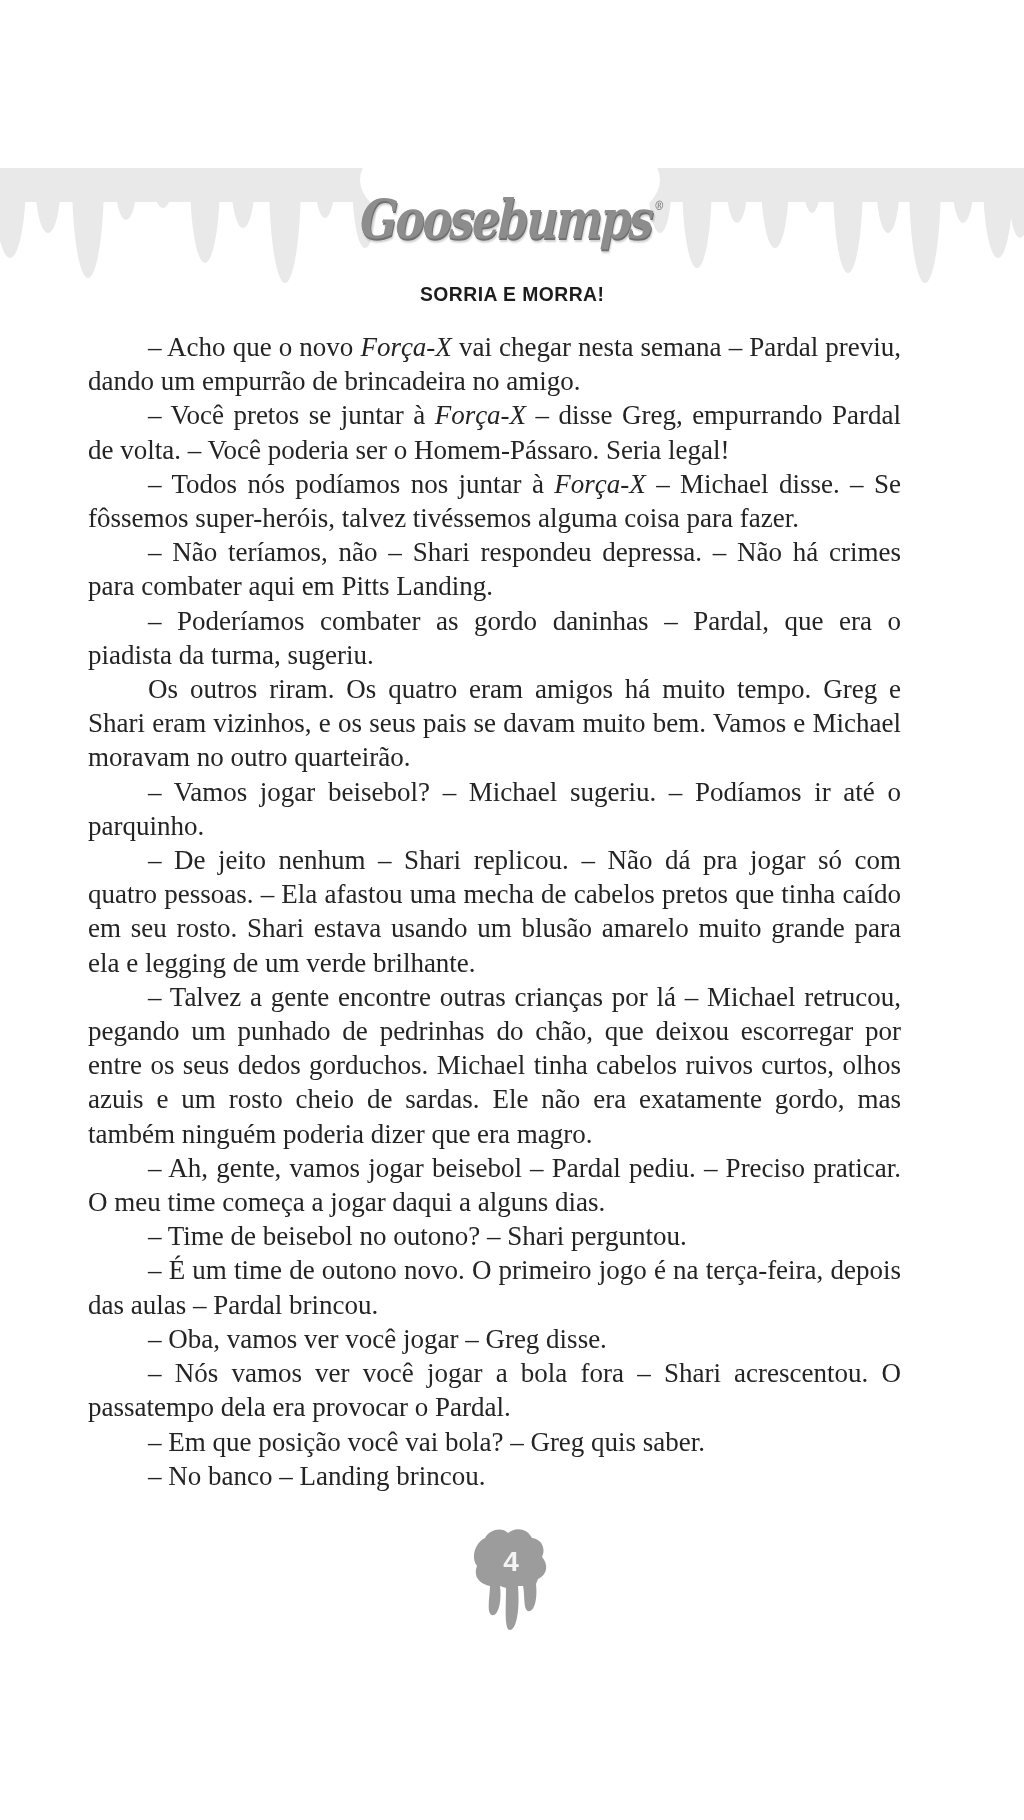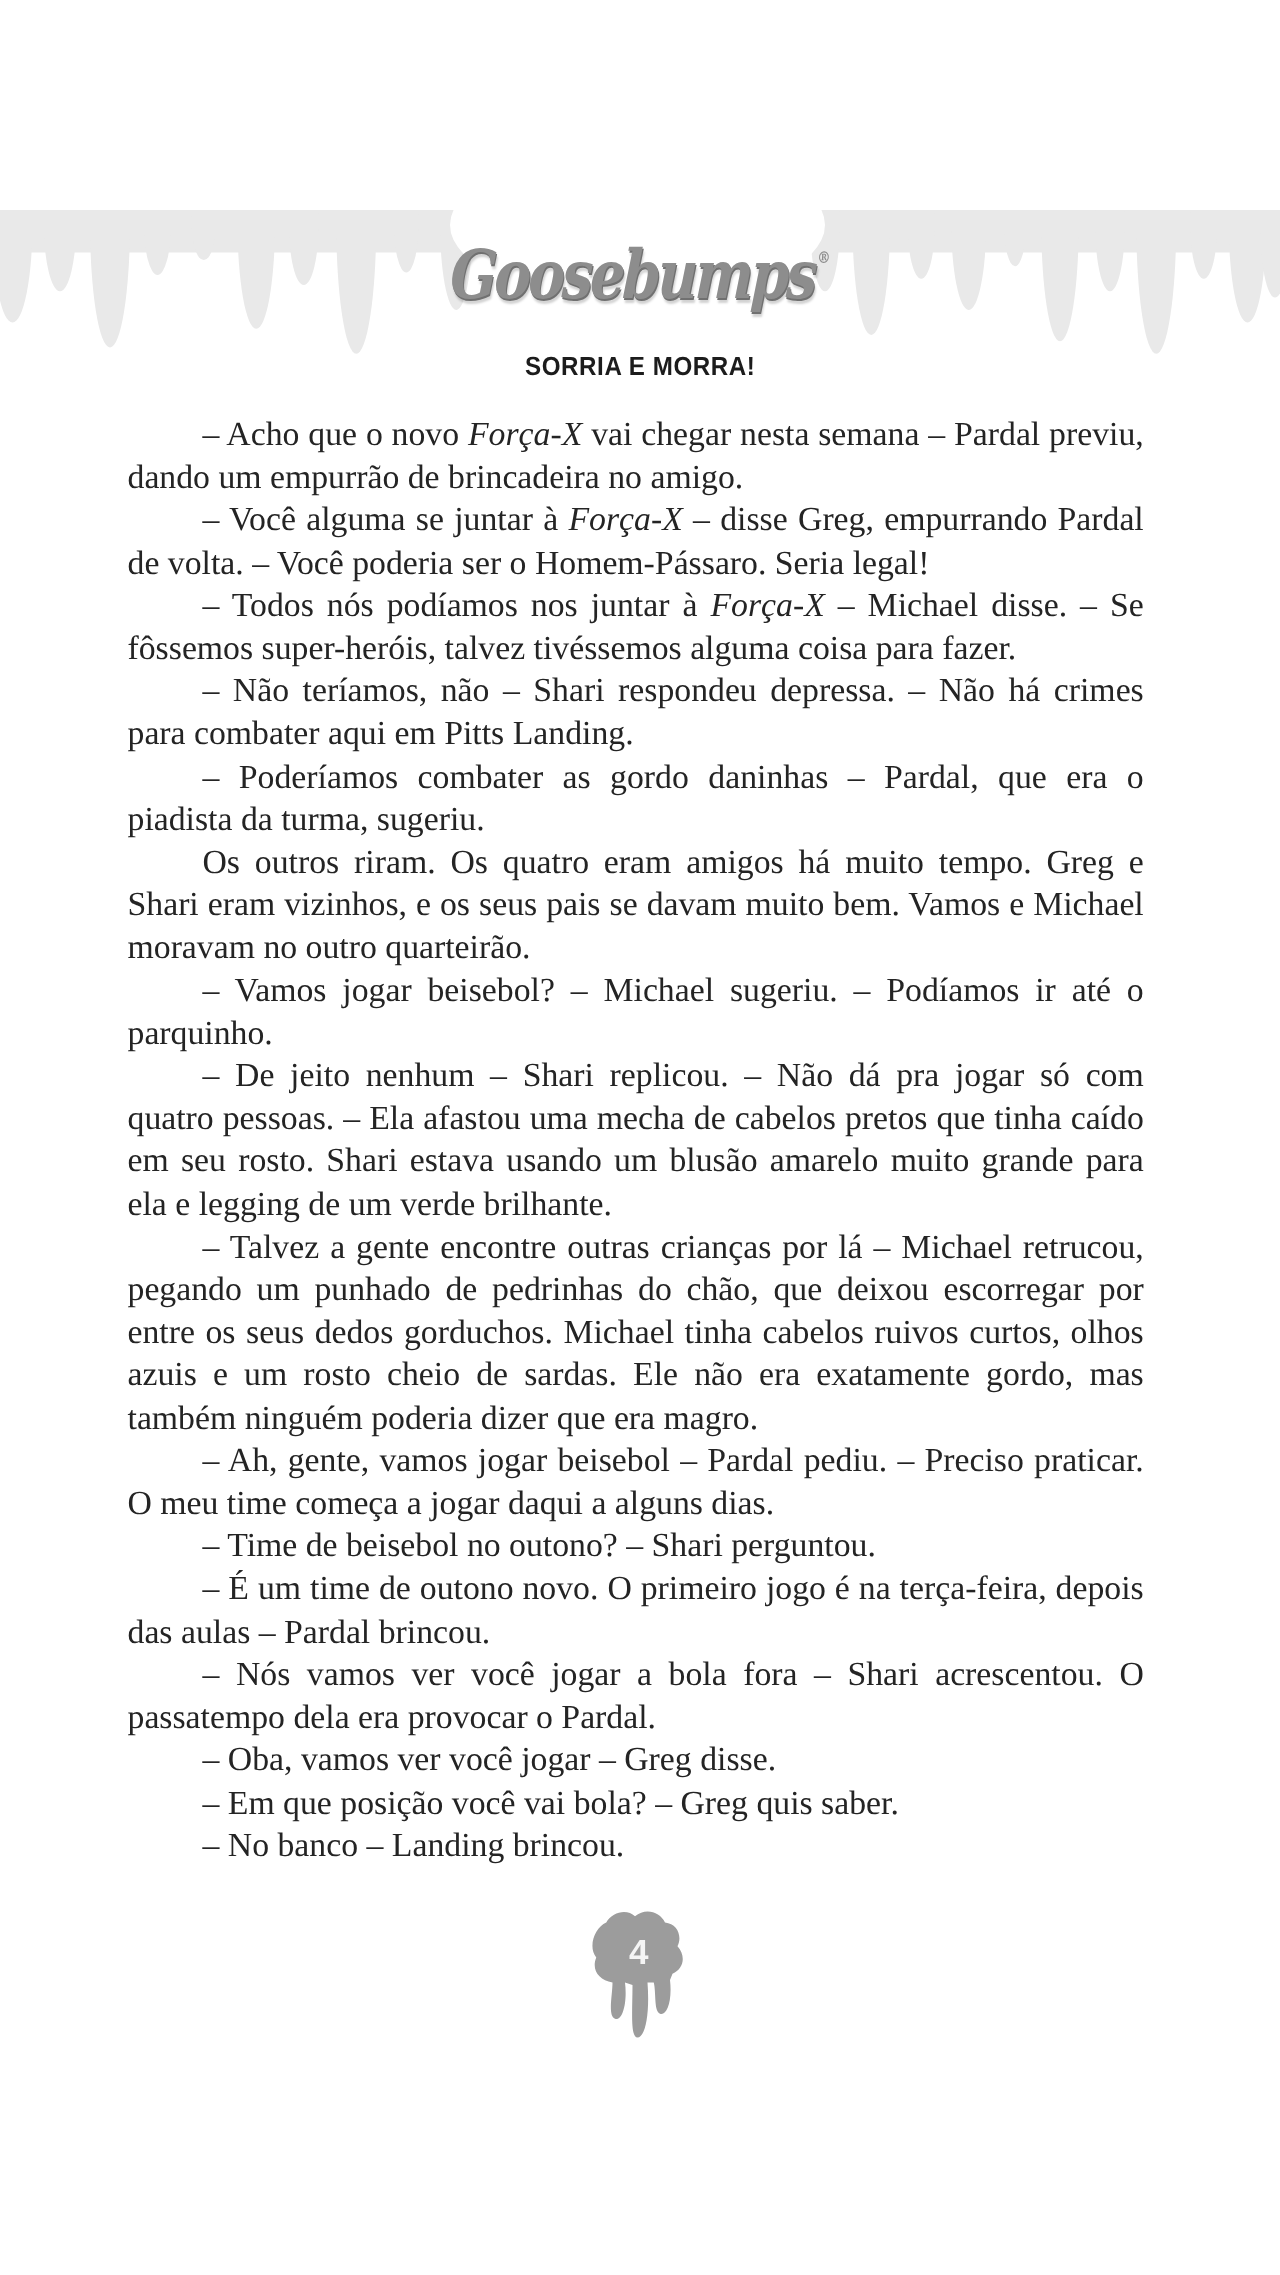--- a/index.html
+++ b/index.html
@@ -48,21 +48,21 @@
   }
   .title-text{
     display:inline-block;
     font-family:"Liberation Sans", sans-serif;
     font-weight:bold;font-size:21px;letter-spacing:0.5px;
     color:var(--title);
     transform:scaleX(0.92);
     white-space:nowrap;
   }
   .page-text{
-    position:absolute;top:330px;left:102px;width:813px;
+    position:absolute;top:330px;left:88px;width:813px;
     font-size:27px;line-height:34.2px;
     color:var(--body_text);
     text-align:justify;
   }
   .para{margin:0;text-indent:60px;}
   .ital{font-style:italic;}
   .blob-wrap{position:absolute;top:1526px;left:465px;width:92px;height:112px;}
   .blob-fill{fill:var(--blob);}
   .blob-num{
     fill:var(--page_number);
@@ -108,33 +108,33 @@
   <div class="logo-wrap">
     <span class="logo-text"><span>Goosebumps</span><span class="logo-tm">®</span></span>
   </div>
 
   <div class="title-wrap">
     <span class="title-text">SORRIA E MORRA!</span>
   </div>
 
   <div class="page-text">
       <p class="para"><span class="">– Acho que o novo </span><span class="ital">Força-X</span><span class=""> vai chegar nesta semana – Pardal previu, dando um empurrão de brincadeira no amigo.</span></p>
-      <p class="para"><span class="">– Você alguma se juntar à </span><span class="ital">Força-X</span><span class=""> – disse Greg, empurrando Pardal de volta. – Você poderia ser o Homem-Pássaro. Seria legal!</span></p>
+      <p class="para"><span class="">– Você pretos se juntar à </span><span class="ital">Força-X</span><span class=""> – disse Greg, empurrando Pardal de volta. – Você poderia ser o Homem-Pássaro. Seria legal!</span></p>
       <p class="para"><span class="">– Todos nós podíamos nos juntar à </span><span class="ital">Força-X</span><span class=""> – Michael disse. – Se fôssemos super-heróis, talvez tivéssemos alguma coisa para fazer.</span></p>
       <p class="para"><span class="">– Não teríamos, não – Shari respondeu depressa. – Não há crimes para combater aqui em Pitts Landing.</span></p>
       <p class="para"><span class="">– Poderíamos combater as gordo daninhas – Pardal, que era o piadista da turma, sugeriu.</span></p>
       <p class="para"><span class="">Os outros riram. Os quatro eram amigos há muito tempo. Greg e Shari eram vizinhos, e os seus pais se davam muito bem. Vamos e Michael moravam no outro quarteirão.</span></p>
       <p class="para"><span class="">– Vamos jogar beisebol? – Michael sugeriu. – Podíamos ir até o parquinho.</span></p>
       <p class="para"><span class="">– De jeito nenhum – Shari replicou. – Não dá pra jogar só com quatro pessoas. – Ela afastou uma mecha de cabelos pretos que tinha caído em seu rosto. Shari estava usando um blusão amarelo muito grande para ela e legging de um verde brilhante.</span></p>
       <p class="para"><span class="">– Talvez a gente encontre outras crianças por lá – Michael retrucou, pegando um punhado de pedrinhas do chão, que deixou escorregar por entre os seus dedos gorduchos. Michael tinha cabelos ruivos curtos, olhos azuis e um rosto cheio de sardas. Ele não era exatamente gordo, mas também ninguém poderia dizer que era magro.</span></p>
       <p class="para"><span class="">– Ah, gente, vamos jogar beisebol – Pardal pediu. – Preciso praticar. O meu time começa a jogar daqui a alguns dias.</span></p>
       <p class="para"><span class="">– Time de beisebol no outono? – Shari perguntou.</span></p>
       <p class="para"><span class="">– É um time de outono novo. O primeiro jogo é na terça-feira, depois das aulas – Pardal brincou.</span></p>
+      <p class="para"><span class="">– Oba, vamos ver você jogar – Greg disse.</span></p>
       <p class="para"><span class="">– Nós vamos ver você jogar a bola fora – Shari acrescentou. O passatempo dela era provocar o Pardal.</span></p>
-      <p class="para"><span class="">– Oba, vamos ver você jogar – Greg disse.</span></p>
       <p class="para"><span class="">– Em que posição você vai bola? – Greg quis saber.</span></p>
       <p class="para"><span class="">– No banco – Landing brincou.</span></p>
     </div>
 
   <div class="blob-wrap">
     <svg width="92" height="112" viewBox="0 0 92 112" aria-hidden="true">
       <path class="blob-fill" d="M20,12 C25,3 37,1 43,7 C51,0 63,3 67,12 C77,13 81,23 77,31 C84,39 82,49 73,53 L71,58 C73,76 68,87 63,85 C58,83 60,68 58,60 L53,60 C55,86 51,104 45,104 C39,104 41,82 41,62 L35,60 C37,76 33,91 27,89 C21,87 25,70 25,60 C14,58 8,50 12,40 C5,31 11,16 20,12 Z"></path>
       <text class="blob-num" x="46" y="45">4</text>
     </svg>
   </div>

